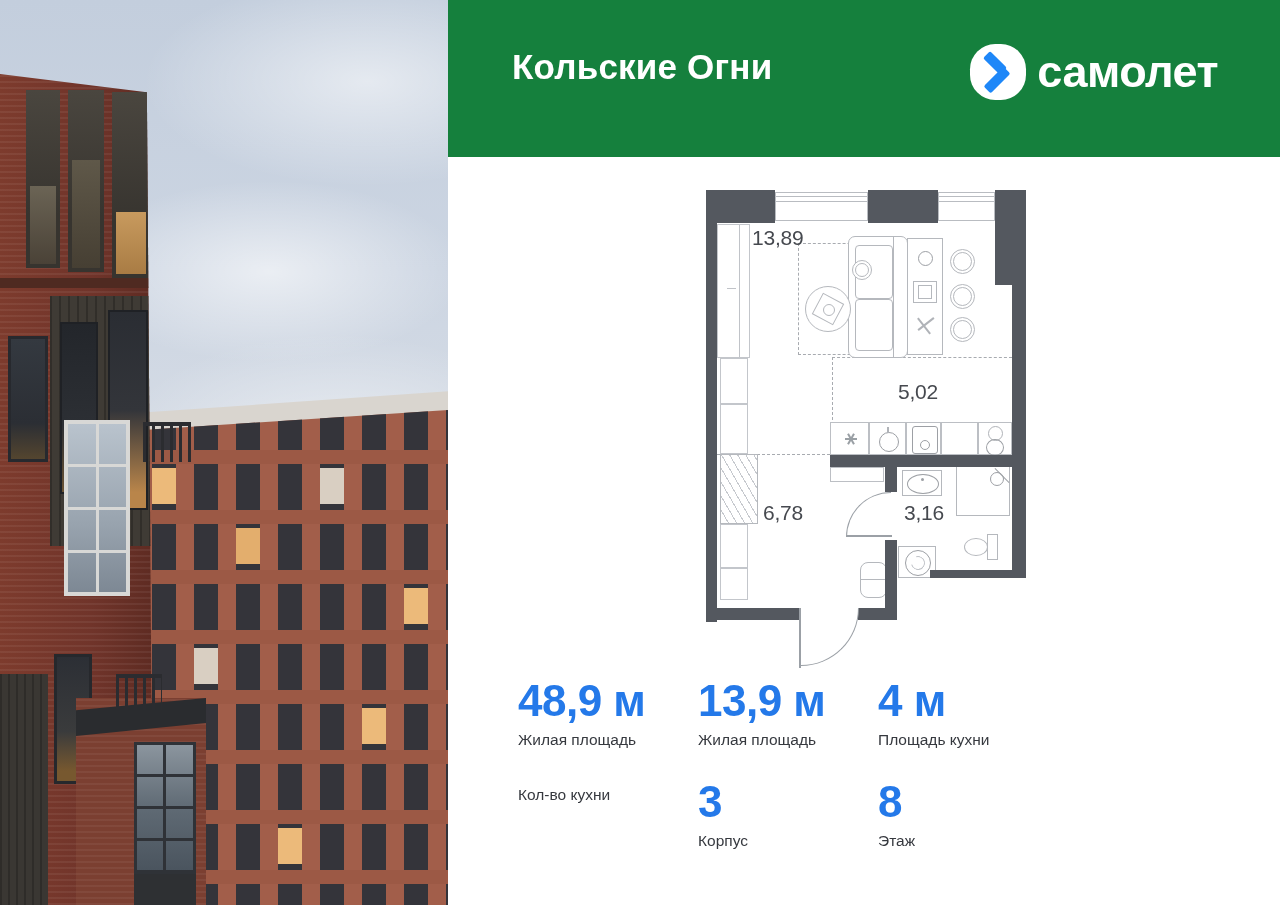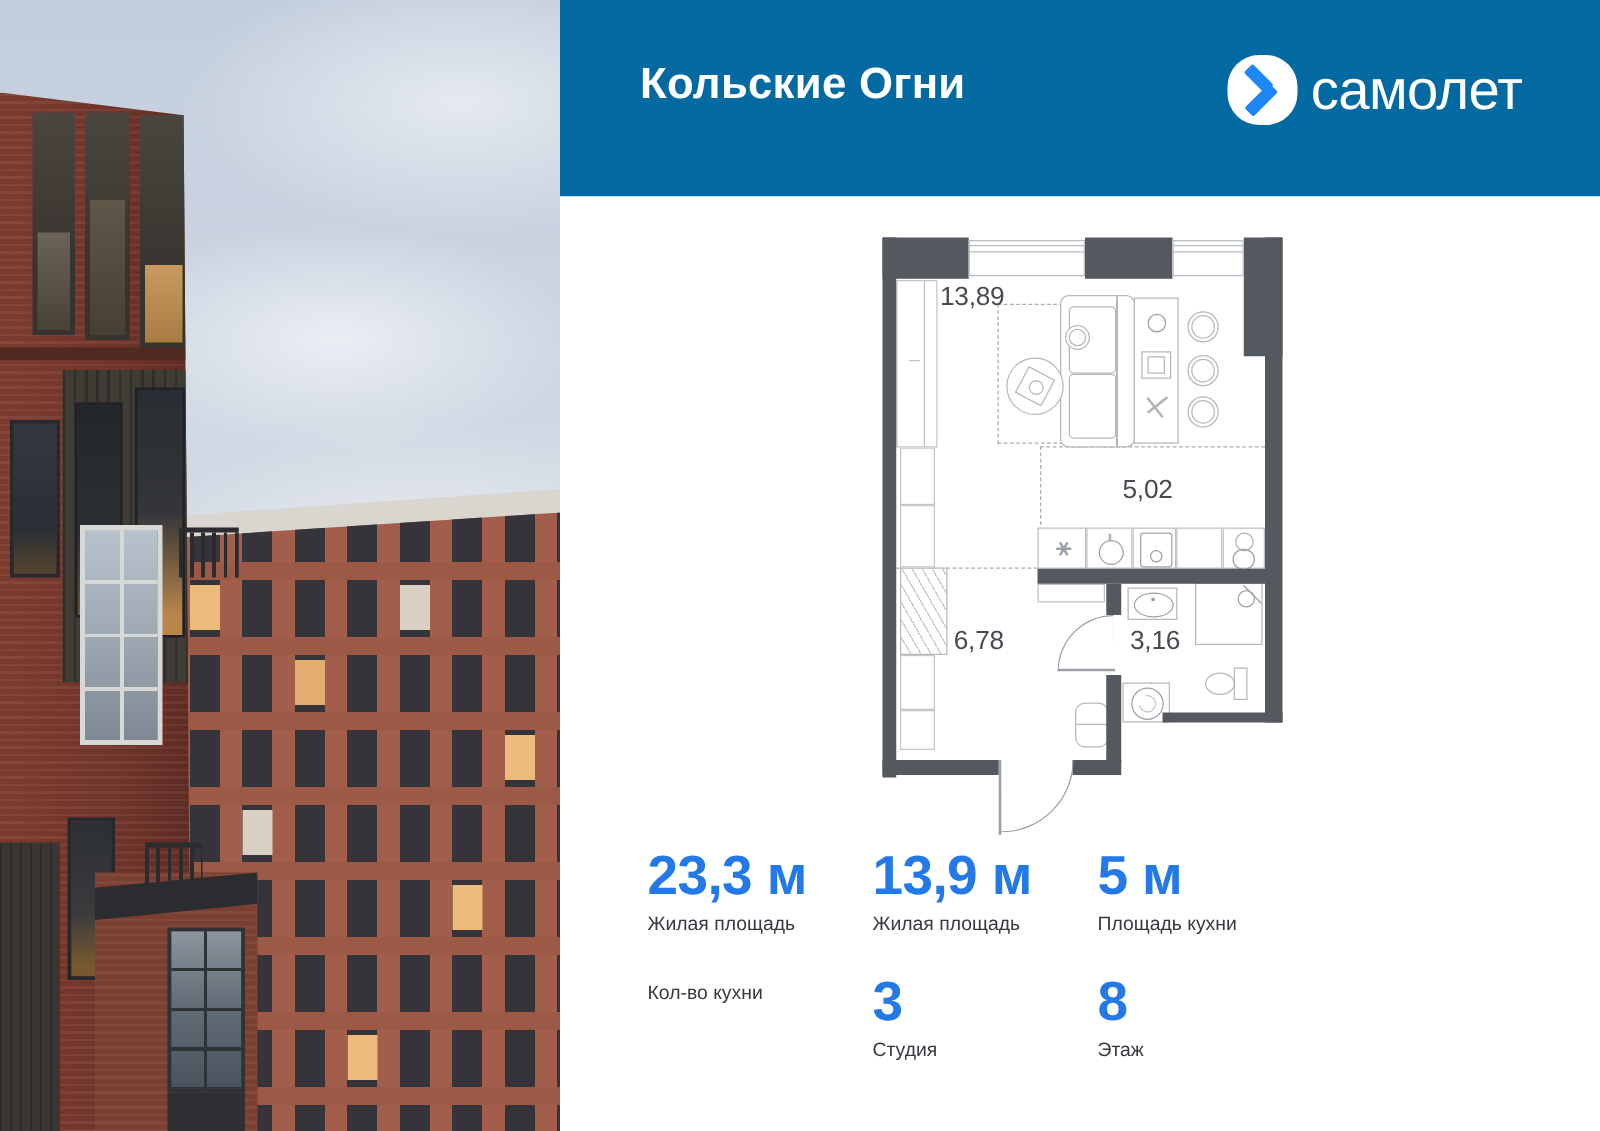--- a/index.html
+++ b/index.html
@@ -62,29 +62,29 @@
       box-sizing:border-box;
       background:
         repeating-linear-gradient(180deg, rgba(0,0,0,0) 0 29px, #2f3237 29px 32px),
         linear-gradient(90deg, rgba(0,0,0,0) 0 26px, #2f3237 26px 29px, rgba(0,0,0,0) 29px),
         linear-gradient(180deg,#8b959e 0%,#5f6a74 50%,#4a545e 100%);}
   .mbbase{position:absolute;left:58px;top:176px;width:62px;height:31px;background:#2e3033}
   .balc{position:absolute;border-top:4px solid #2b2c30;box-sizing:border-box;
       background:repeating-linear-gradient(90deg,#2b2c30 0 3px, rgba(0,0,0,0) 3px 9px)}
 
   
-  .header{position:absolute;left:448px;top:0;width:832px;height:157px;background:#0369a1}
+  .header{position:absolute;left:448px;top:0;width:832px;height:157px;background:#15803d}
   .title{position:absolute;left:64px;top:47px;font-size:35px;font-weight:700;color:#fff;letter-spacing:.2px}
   .logo{position:absolute;right:62px;top:43px;display:flex;align-items:center;gap:11px;height:58px}
   .logo-icon{position:relative;width:56px;height:56px;background:#fff;border-radius:45%}
   .logo-icon .b1{position:absolute;left:13px;top:14px;width:24px;height:10px;border-radius:2px;
       background:#1e87f8;transform:rotate(45deg)}
   .logo-icon .b2{position:absolute;left:13px;top:31px;width:28px;height:10px;border-radius:2px;
       background:#1e87f8;transform:rotate(-45deg)}
-  .logo-text{color:#fff;font-size:45px;font-weight:400;letter-spacing:-.5px;line-height:56px}
+  .logo-text{color:#fff;font-size:45px;font-weight:700;letter-spacing:-.5px;line-height:56px}
 
   
   .plan{position:absolute;left:706px;top:190px;width:364px;height:432px}
   .plan *{box-sizing:border-box}
   .w{position:absolute;background:#54585f}
   .win{position:absolute;background:#fff;border:1px solid #b9bcc1}
   .win::before{content:"";position:absolute;left:-1px;right:-1px;top:3px;border-top:1px solid #b9bcc1}
   .win::after{content:"";position:absolute;left:-1px;right:-1px;top:8px;border-top:1px solid #b9bcc1}
   .f{position:absolute;background:#fff;border:1px solid #b5b8bd}
   .dz{position:absolute;border:1.5px dashed #a8abb0}
@@ -250,37 +250,37 @@
     <div class="leaf" style="left:140px;top:345px;width:46px;height:2px"></div>
 
     <div class="plabel" style="left:46px;top:36px">13,89</div>
     <div class="plabel" style="left:192px;top:190px">5,02</div>
     <div class="plabel" style="left:57px;top:311px">6,78</div>
     <div class="plabel" style="left:198px;top:311px">3,16</div>
   </div>
 
   <div class="stats">
     <div class="stat">
-      <div class="stat-value">23,3 м</div>
+      <div class="stat-value">48,9 м</div>
       <div class="stat-label">Жилая площадь</div>
     </div>
     <div class="stat">
       <div class="stat-value">13,9 м</div>
       <div class="stat-label">Жилая площадь</div>
     </div>
     <div class="stat">
-      <div class="stat-value">5 м</div>
+      <div class="stat-value">4 м</div>
       <div class="stat-label">Площадь кухни</div>
     </div>
     <div class="stat">
       <div class="stat-label">Кол-во кухни</div>
     </div>
     <div class="stat">
       <div class="stat-value">3</div>
-      <div class="stat-label">Студия</div>
+      <div class="stat-label">Корпус</div>
     </div>
     <div class="stat">
       <div class="stat-value">8</div>
       <div class="stat-label">Этаж</div>
     </div>
   </div>
 
 </div>
 
 </body></html>

